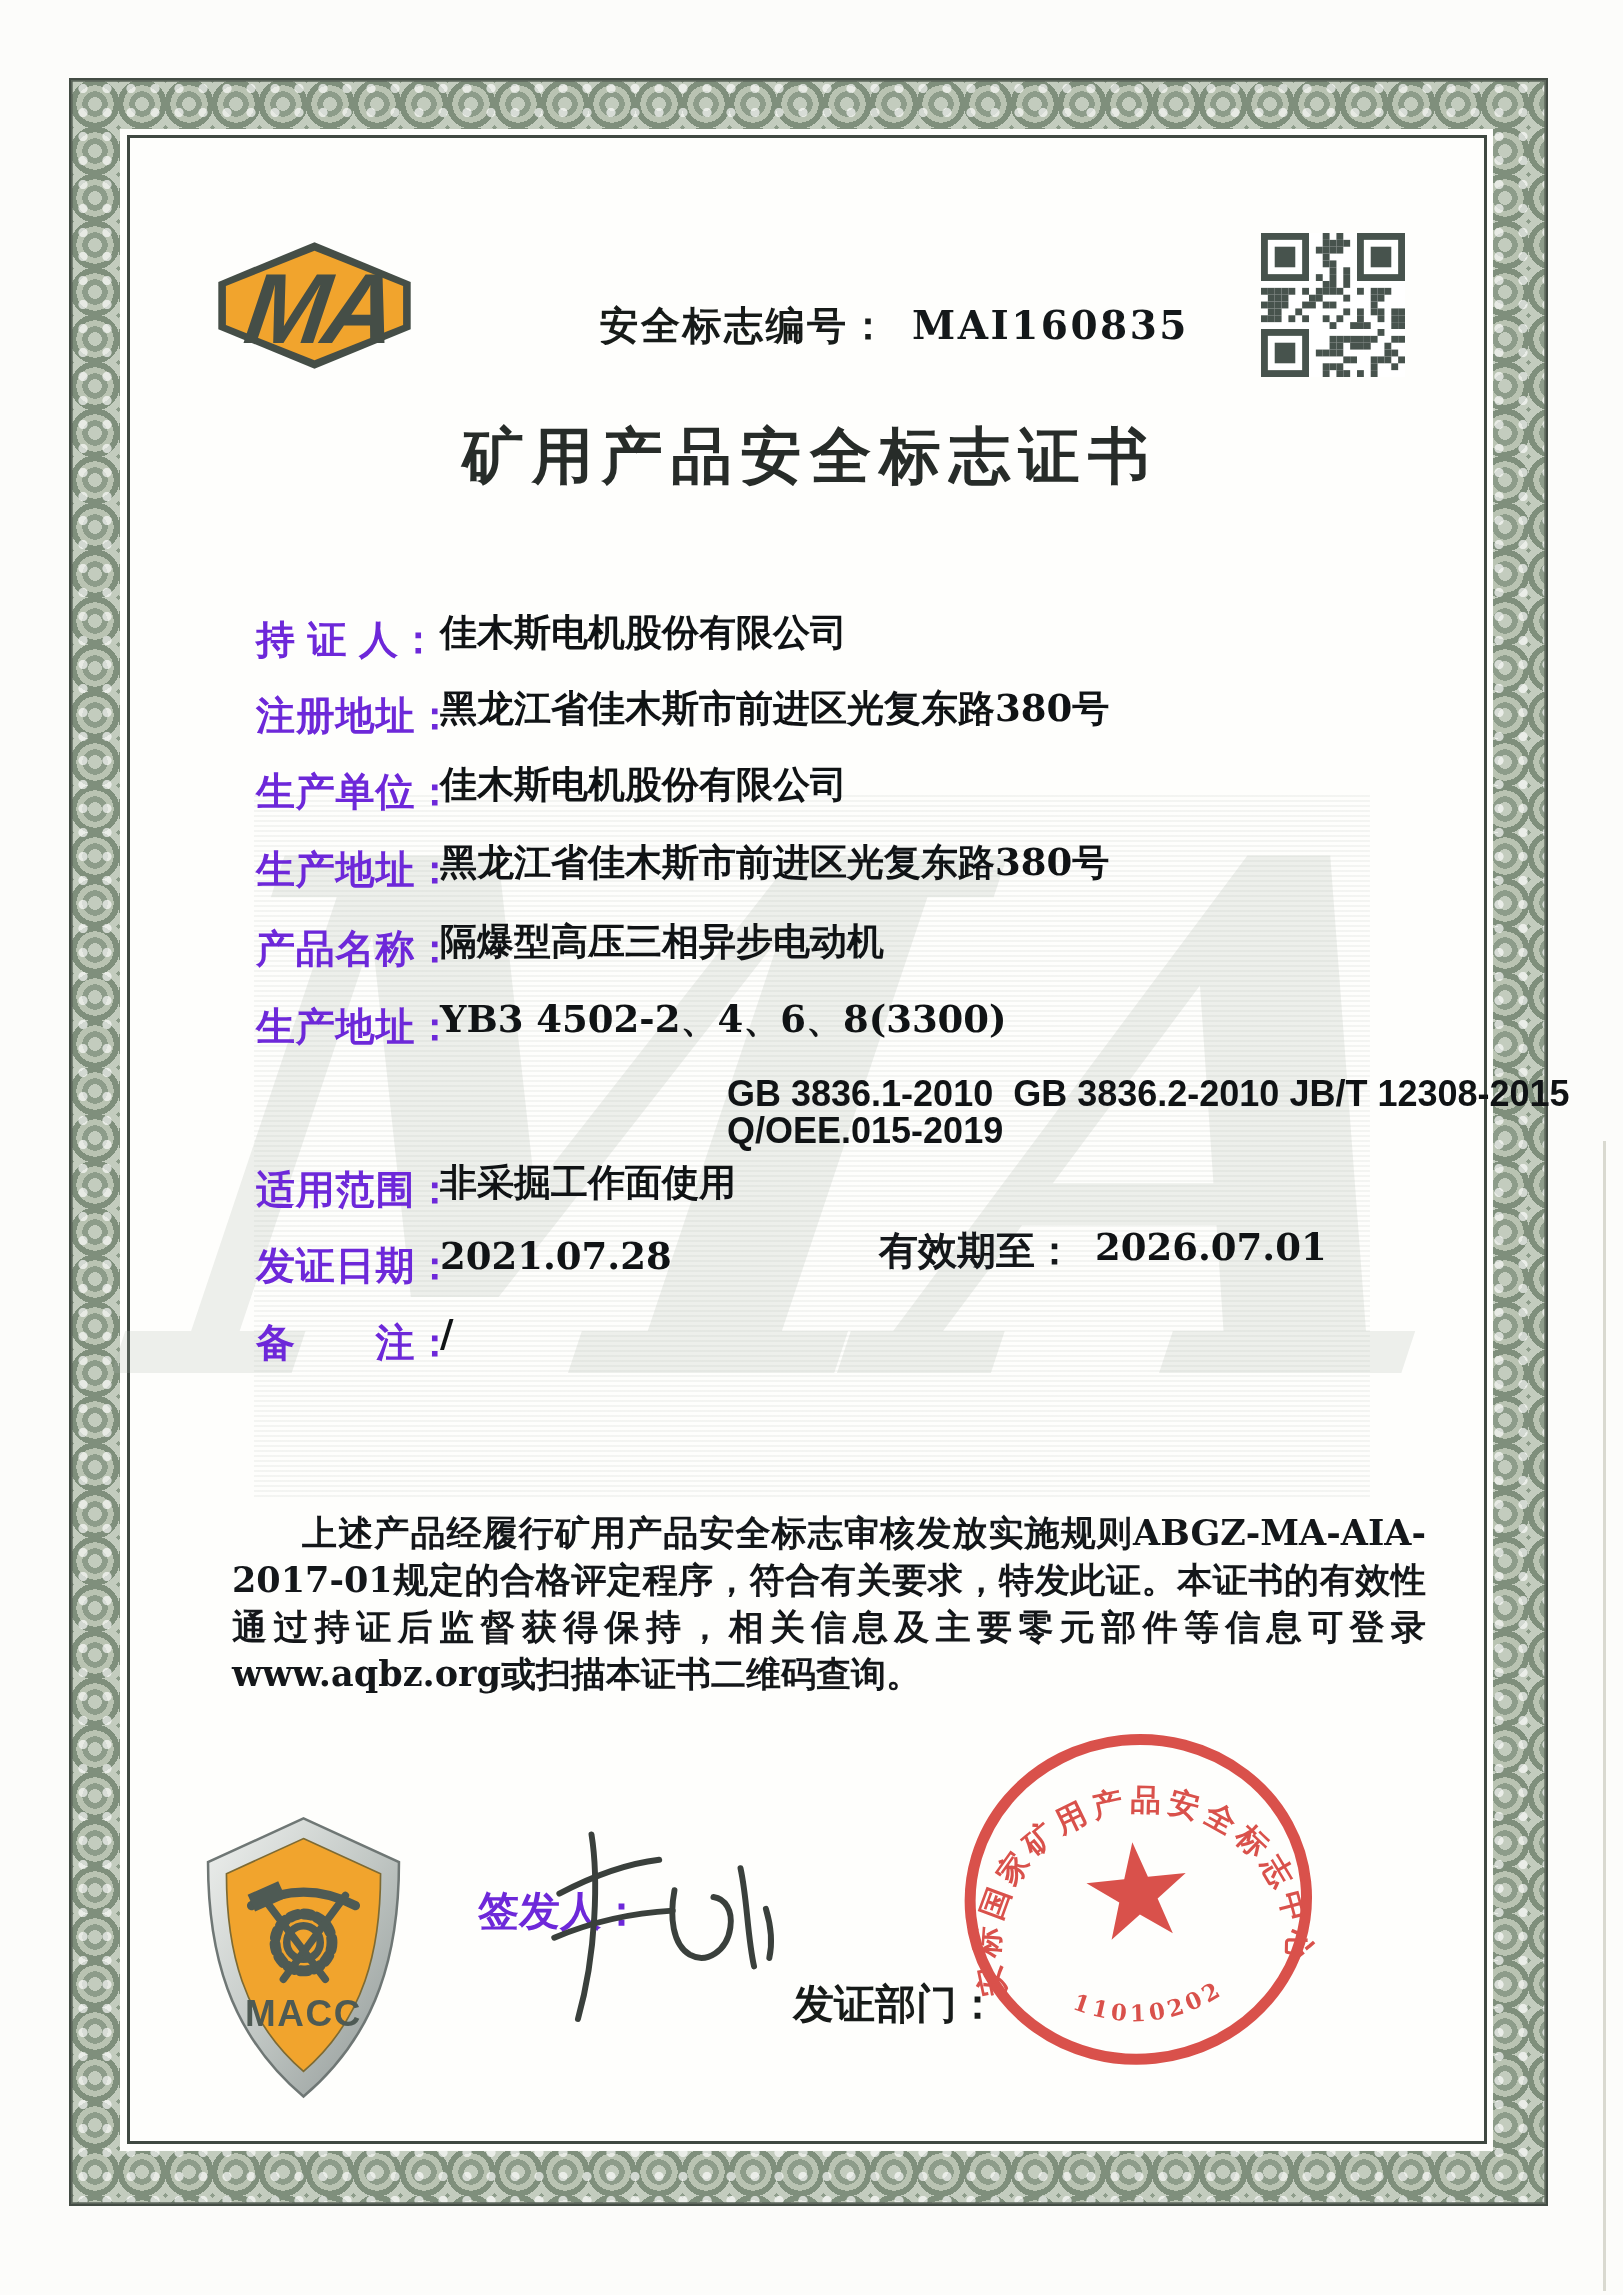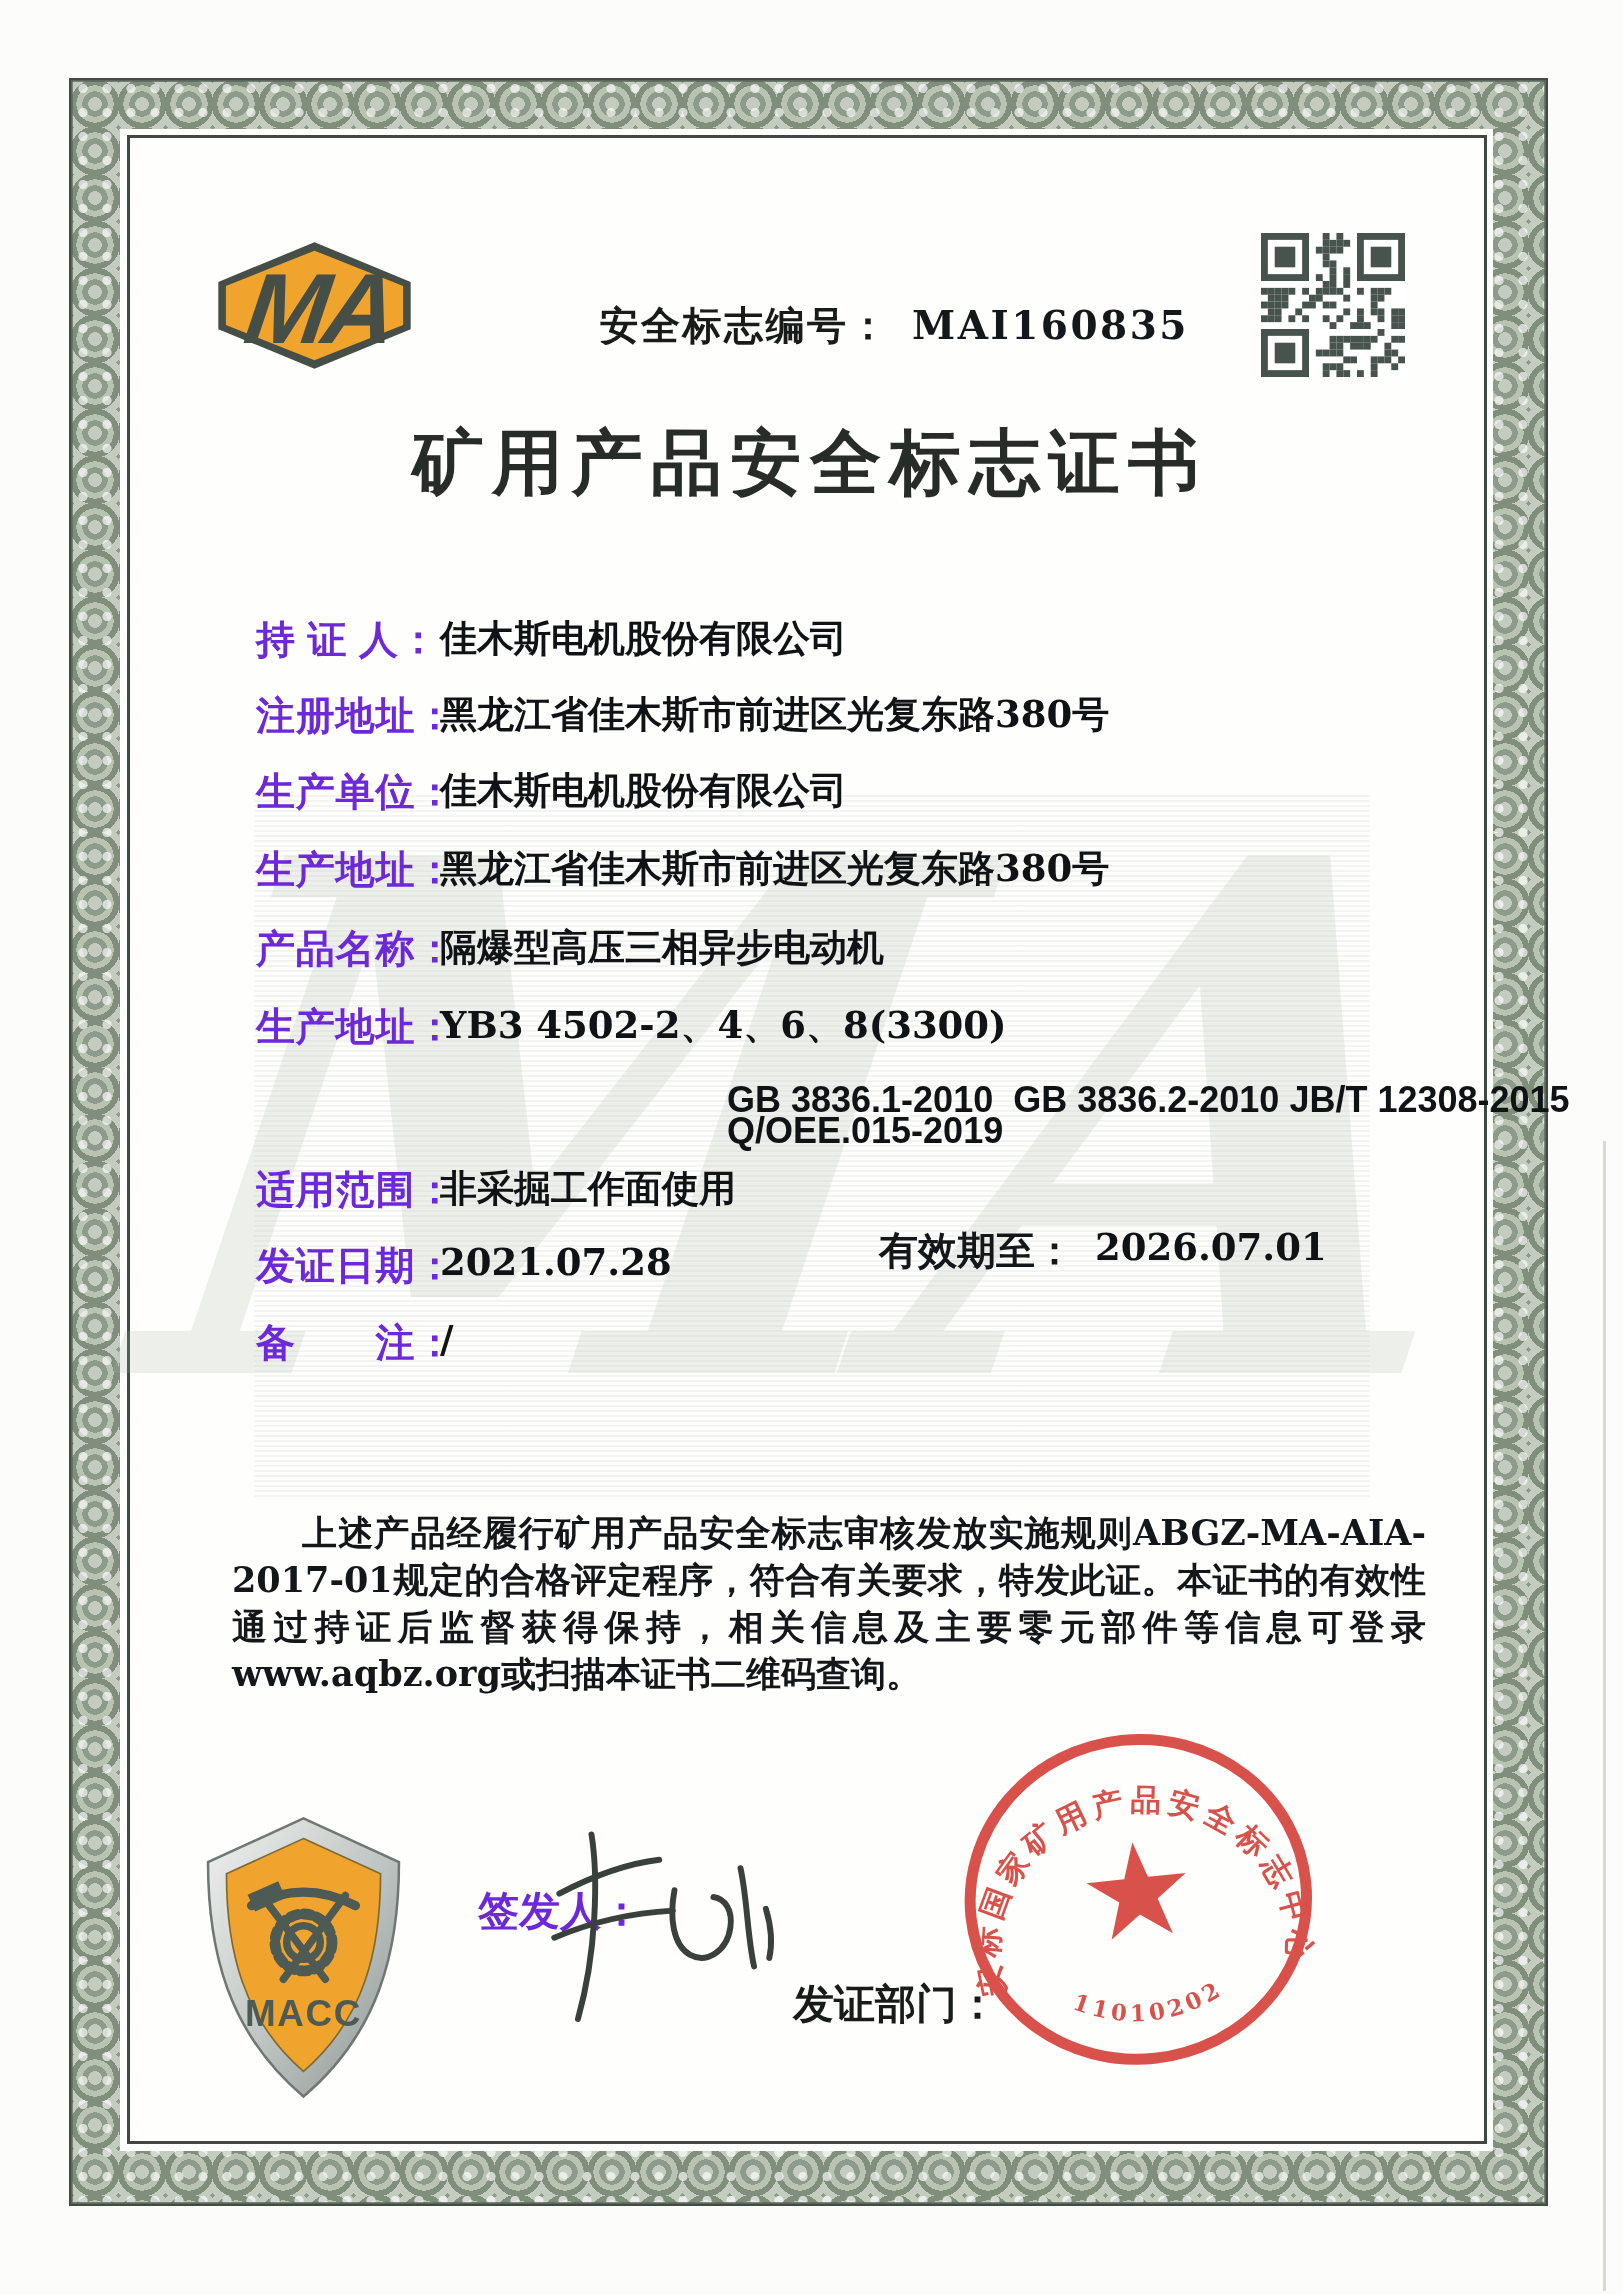--- a/index.html
+++ b/index.html
@@ -46,30 +46,30 @@
   }
   
   .ma-logo{position:absolute;left:214px;top:238px;width:201px;height:135px;}
   .cert-no{position:absolute;left:592px;top:284px;white-space:pre;}
   .cert-no .lbl{font:bold 39px "Liberation Sans",sans-serif;color:#171b19;letter-spacing:2.5px;}
   .cert-no .val{font:bold 39px "DejaVu Serif",serif;color:#14181a;letter-spacing:2.5px;margin-left:22px;text-align:center;}
   .qr{position:absolute;left:1261px;top:233px;width:144px;height:144px;}
   
   .cert-title{
     position:absolute;left:810px;top:416px;transform:translateX(-50%);
-    font-family:"DejaVu Serif",serif;font-weight:900;font-size:71px;
+    font-family:"DejaVu Serif",serif;font-weight:900;font-size:61px;
     letter-spacing:8.5px;color:#272c29;white-space:pre;
   }
   
   .fields{position:absolute;left:241px;top:598px;width:1234px;}
   .row{position:absolute;left:0;white-space:pre;}
   .flabel{font:bold 39px "Liberation Sans",sans-serif;color:#6d28d9;letter-spacing:0.8px;}
   .row-long .flabel{font-size:37px;letter-spacing:0;}
   .fvalue{
-    position:absolute;left:199px;top:16px;white-space:pre;
+    position:absolute;left:199px;top:10px;white-space:pre;
     font:bold 37px "DejaVu Serif",serif;color:#101315;
   }
   .fvalue.gb{font:bold 36px "Liberation Sans",sans-serif;letter-spacing:0;}
   .row-long .fvalue{left:486px;}
   .row-long .fvalue.l2{top:47px;}
   .flabel2{position:absolute;left:638px;top:0;font:bold 39px "Liberation Sans",sans-serif;color:#14171a;}
   .fvalue2{position:absolute;left:854px;top:0.8px;font:bold 37px "DejaVu Serif",serif;color:#101315;}
   
   .statement{
     position:absolute;left:232px;top:1510px;width:1194px;

